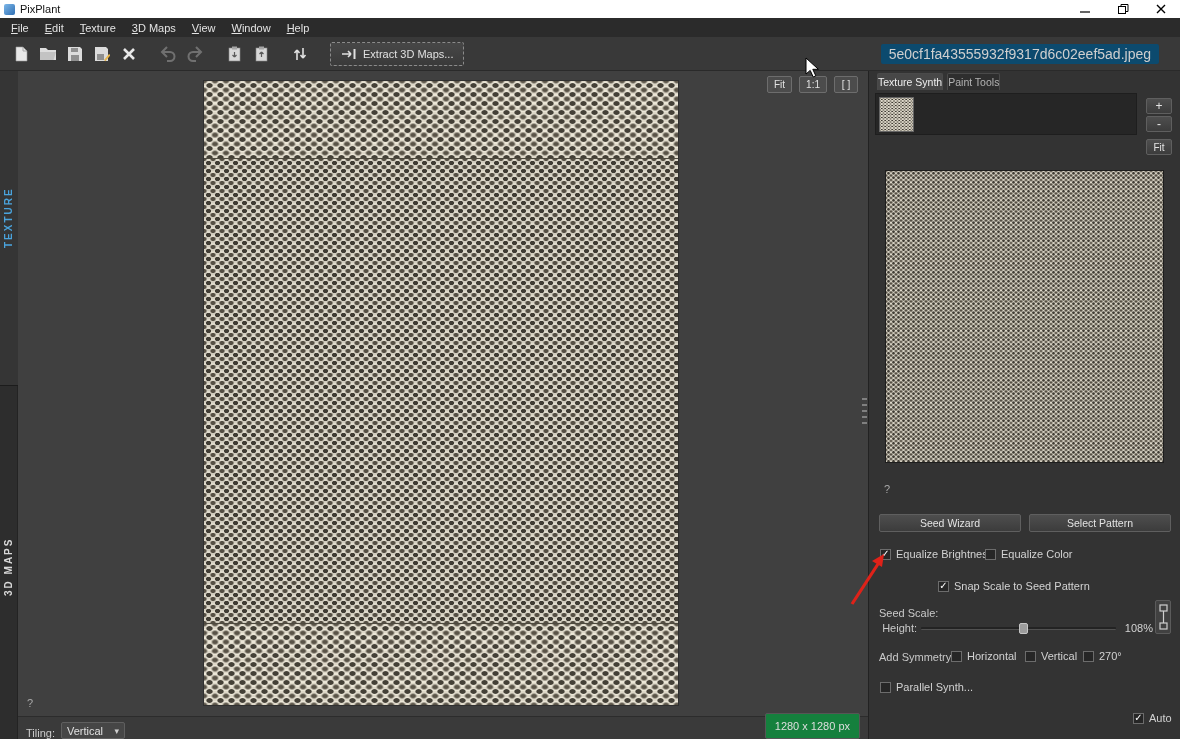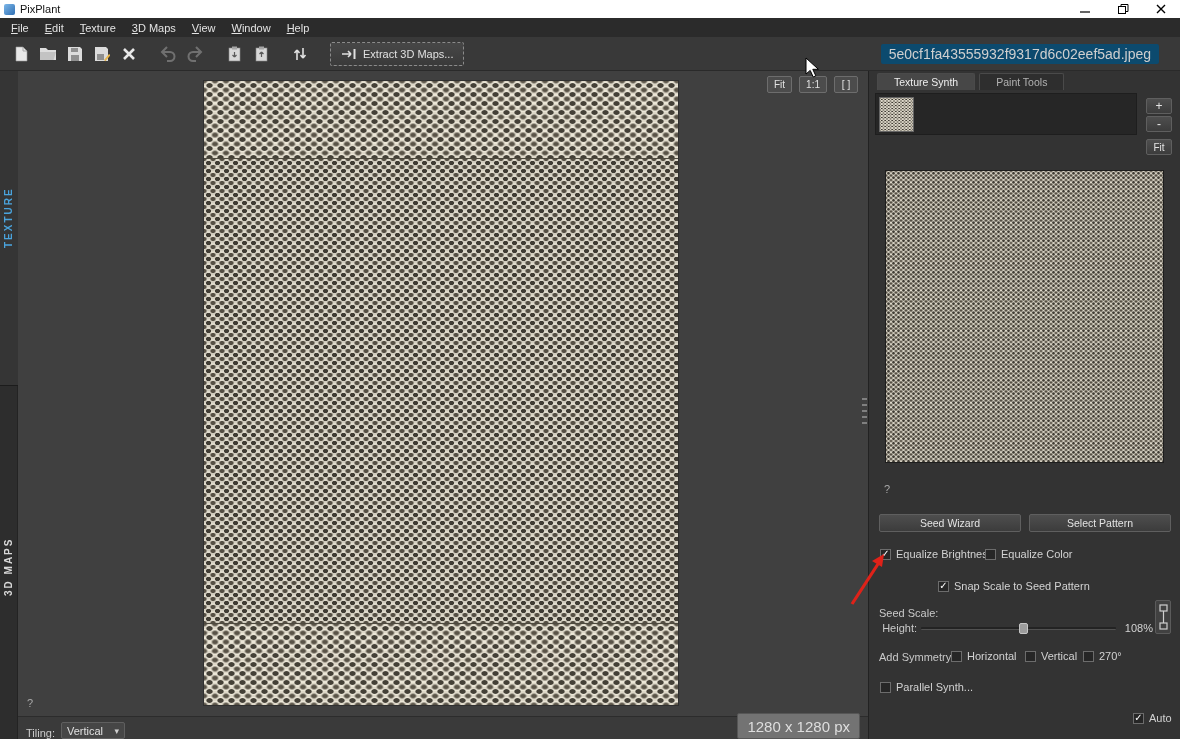--- a/index.html
+++ b/index.html
@@ -51,21 +51,21 @@
 .band-bottom{height:81px}
 .seam{height:1px;background:#4e4a3f}
 .viewbtns{position:absolute;top:5px;right:10px;display:flex;gap:7px}
 .vbtn{min-width:24px;height:17px;padding:0 6px;background:#4c4c4c;border:1px solid #6d6d6d;border-radius:2px;color:#e2e2e2;font-size:10px;display:flex;align-items:center;justify-content:center}
 .canvas-help{position:absolute;left:9px;bottom:7px;color:#a8a8a8;font-size:11px}
 .splitter{position:absolute;left:862px;top:396px;width:5px;height:28px;background:repeating-linear-gradient(0deg,#808080 0 2px,transparent 2px 6px);z-index:3}
 
 
 .rpanel{position:absolute;left:868px;top:71px;width:312px;height:668px;background:#333333;border-left:1px solid #222;z-index:2}
 .rtabs{position:absolute;left:8px;top:2px;display:flex;gap:4px}
-.rtab{height:17px;padding:0 16px;font-size:10.5px;display:flex;align-items:center;border:1px solid #4a4a4a;border-bottom:none;border-radius:2px 2px 0 0}
+.rtab{height:17px;padding:0 0;font-size:10.5px;display:flex;align-items:center;border:1px solid #4a4a4a;border-bottom:none;border-radius:2px 2px 0 0}
 .rtab.active{background:#474747;color:#efefef}
 .rtab.inactive{background:#2e2e2e;color:#b2b2b2}
 .thumb-strip{position:absolute;left:6px;top:22px;width:262px;height:42px;background:#262626;border:1px solid #1e1e1e}
 .thumb{position:absolute;left:3px;top:3px;width:35px;height:35px;border:1px solid #666}
 .panel-btn{background:linear-gradient(#4e4e4e,#3c3c3c);border:1px solid #5f5f5f;border-radius:2px;color:#e3e3e3;display:flex;align-items:center;justify-content:center}
 .thumb-btn{position:absolute;right:8px;width:26px;height:16px;font-size:12px;line-height:1}
 .btn-plus{top:27px}
 .btn-minus{top:45px}
 .rfit{position:absolute;right:8px;top:68px;width:26px;height:16px;font-size:10px}
 .preview{position:absolute;left:16px;top:99px;width:279px;height:293px;border:1px solid #1d1d1d}
@@ -91,21 +91,21 @@
 .row-sym-180{left:214px;top:579px}
 .row-parallel{left:11px;top:610px}
 .gen-btn{position:absolute;left:10px;top:639px;width:244px;height:18px;font-size:10.5px}
 .row-auto{left:264px;top:641px}
 
 
 .statusbar{position:absolute;left:18px;top:716px;width:850px;height:23px;background:#3a3a3a;border-top:1px solid #2c2c2c;display:flex;align-items:flex-end;padding:0 8px;gap:6px;z-index:2}
 .sb-label{color:#cccccc}
 .dropdown{width:64px;height:17px;background:#464646;border:1px solid #5f5f5f;border-radius:2px;display:flex;align-items:center;justify-content:space-between;padding:0 5px;color:#e0e0e0}
 .dd-chev{font-size:9px;color:#cfcfcf}
-.size-badge{margin-left:auto;background:#737373;border:1px solid #565656;border-radius:2px;height:17px;display:flex;align-items:center;padding:12px 9px;font-size:15px;color:#dedede}
+.size-badge{margin-left:auto;background:#15803d;border:1px solid #565656;border-radius:2px;height:17px;display:flex;align-items:center;padding:12px 9px;font-size:11px;color:#dedede}
 
 
 .overlay{position:absolute;z-index:50;pointer-events:none}
 .red-arrow{left:840px;top:548px}
 .cursor{left:805px;top:57px}
 </style>
 </head>
 <body>
 
 <div class="titlebar">

